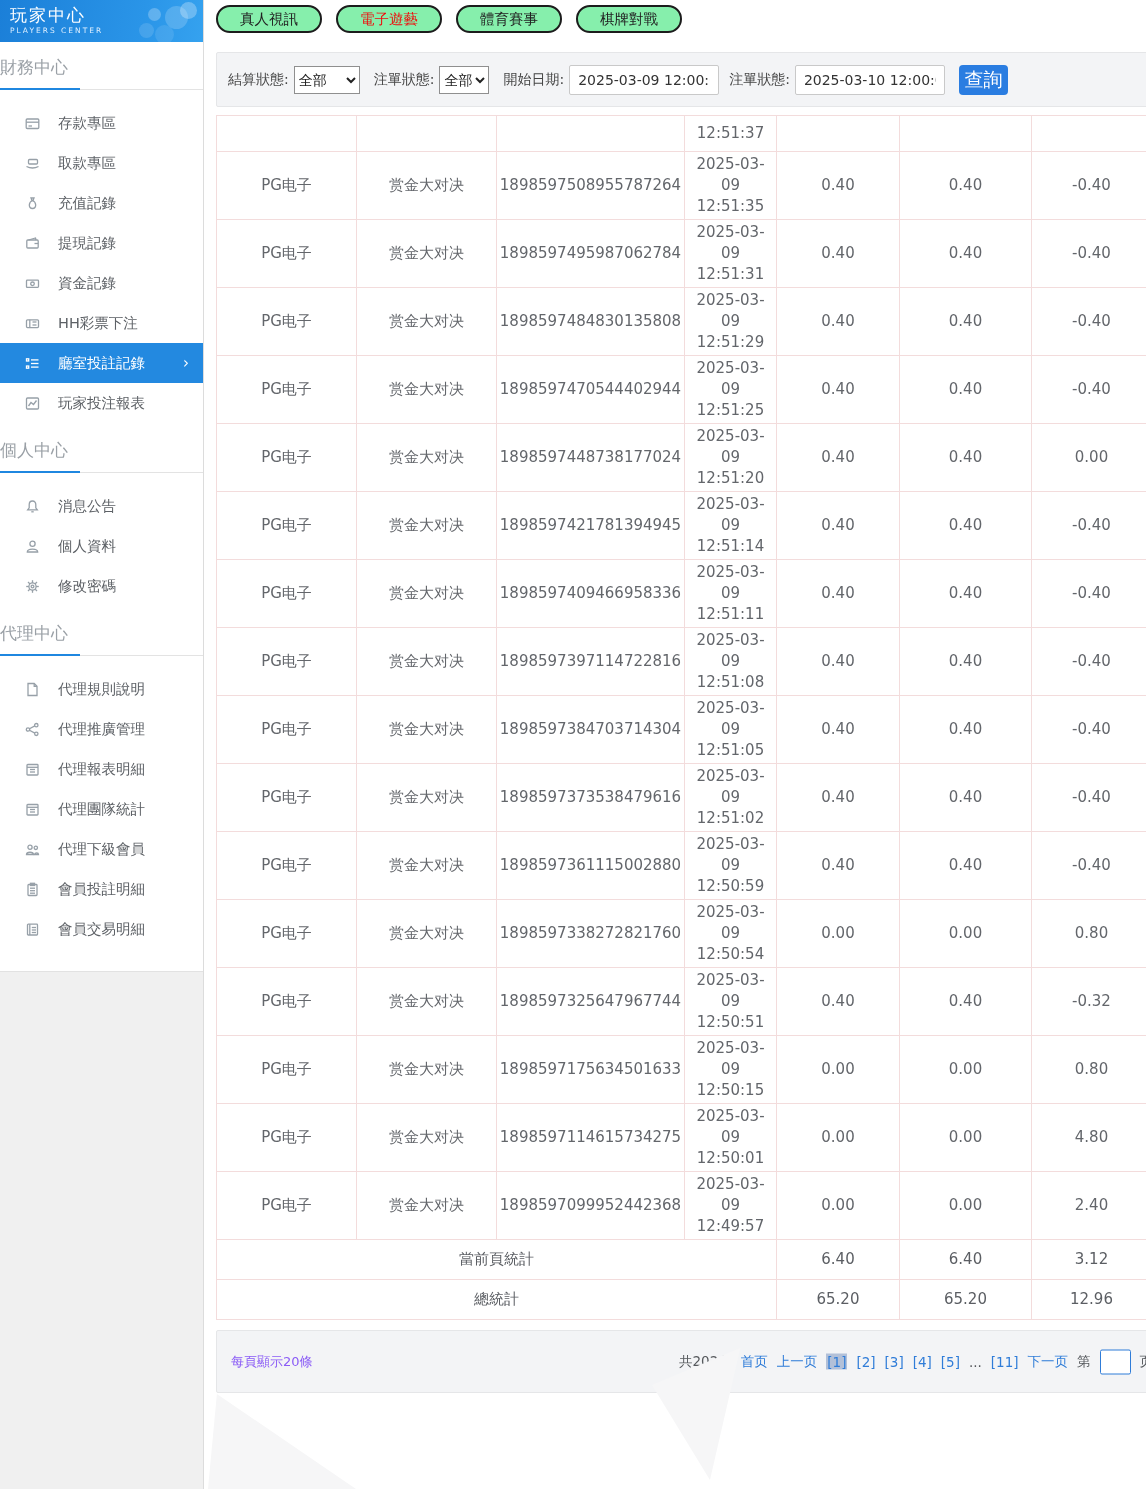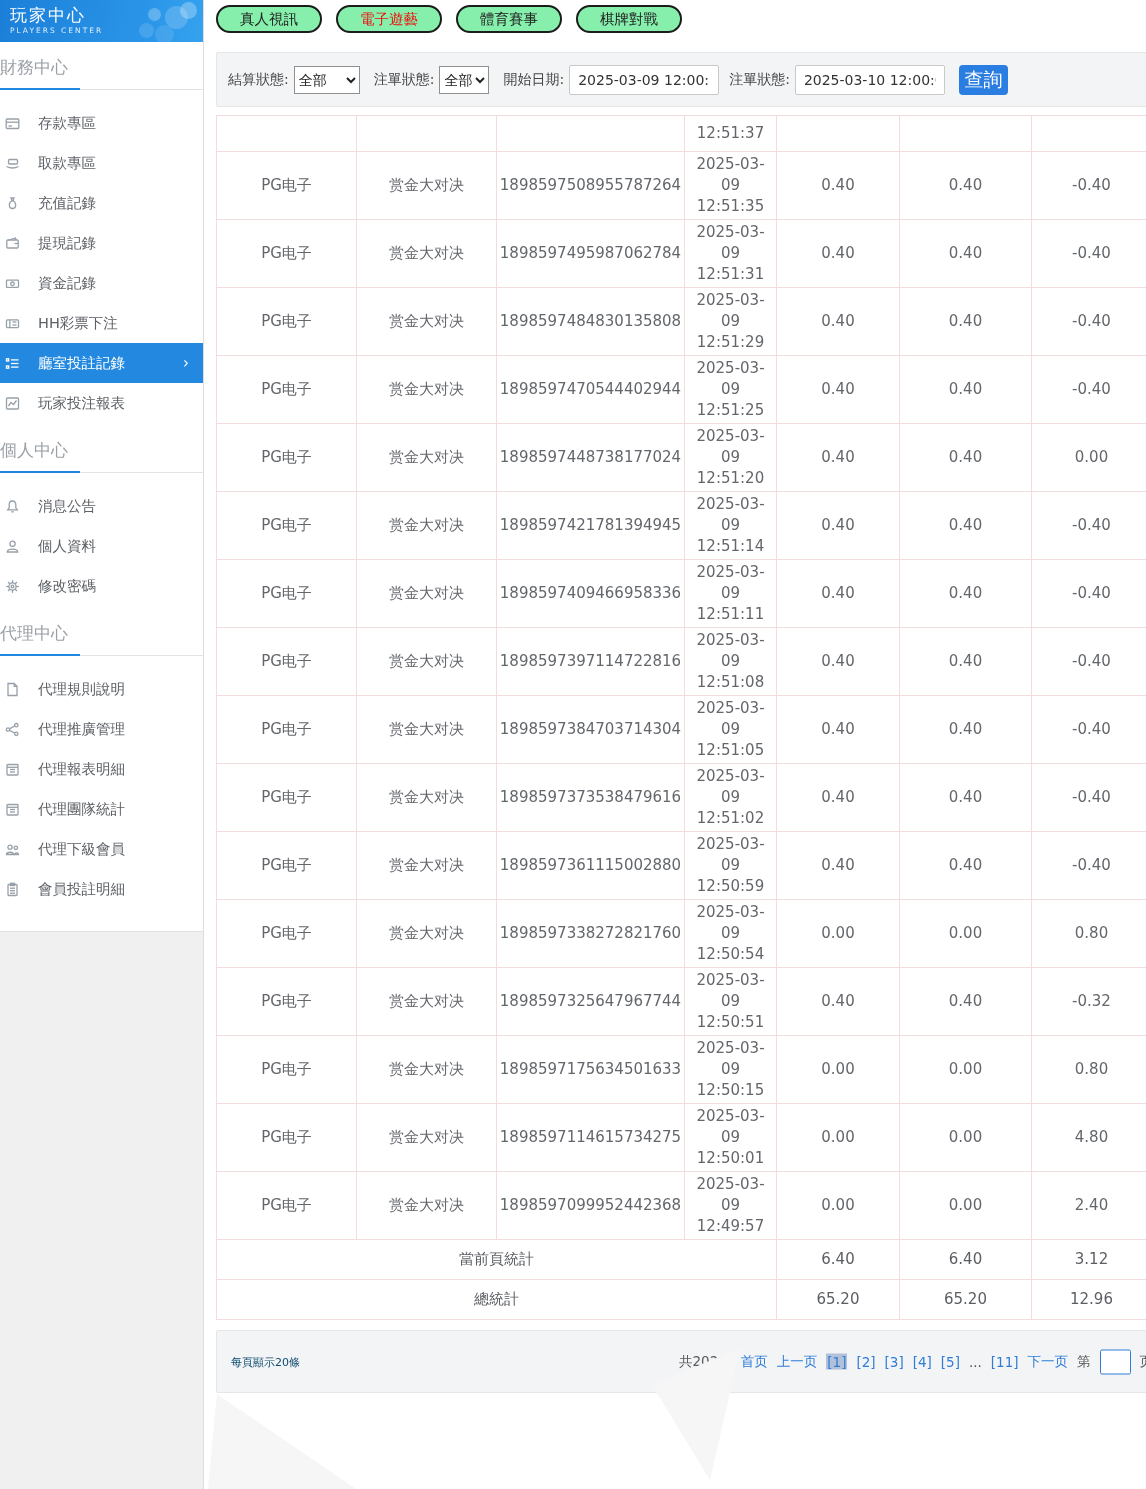--- a/index.html
+++ b/index.html
@@ -16,21 +16,21 @@
   .sb-title { font-size:17px; letter-spacing:2px; line-height:20px; }
   .sb-sub { font-size:7.5px; letter-spacing:2px; color:#ddefff; margin-top:1px; }
   .pad-graphic { position:absolute; right:42px; top:8px; width:13px; height:13px; border-radius:50%;
     background:rgba(255,255,255,.25);
     box-shadow: 22px 3px 0 5px rgba(255,255,255,.18), -8px 16px 0 1px rgba(255,255,255,.13), 34px -4px 0 2px rgba(255,255,255,.28), 10px 20px 0 3px rgba(255,255,255,.10); }
   .sb-body { flex:none; padding-top:14px; }
   .sb-section-title { color:#9aa0a6; font-size:17px; padding-left:0; margin-bottom:10px; font-weight:400; }
   .sb-divider { border-bottom:1px solid #e3e3e3; position:relative; height:0; margin-bottom:13px; }
   .sb-divider::before { content:""; position:absolute; left:0; top:-1px; width:80px; height:2px; background:#1f87e0; }
   .sb-section { margin-bottom:16px; }
-  .sb-item { height:40px; display:flex; align-items:center; padding-left:4px; color:#5d6166; font-size:14.5px; cursor:pointer; }
+  .sb-item { height:40px; display:flex; align-items:center; padding-left:24px; color:#5d6166; font-size:14.5px; cursor:pointer; }
   .sb-item .icon { width:17px; height:16px; display:inline-flex; align-items:center; justify-content:center; color:#97a0a8; flex:none; }
   .sb-item .icon svg { display:block; }
   .sb-item .lbl { margin-left:17px; white-space:nowrap; }
   .sb-item.active { background:#2389e0; color:#fff;text-align:center; }
   .sb-item.active .icon { color:#fff; }
   .sb-item .chev { margin-left:auto; margin-right:14px; font-size:15px; color:#fff; display:none; }
   .sb-item.active .chev { display:block; }
   .sb-fill { flex:1; background:#f0f0f0; border-top:1px solid #e2e2e2; margin-top:6px; }
 
   
@@ -50,21 +50,21 @@
   
   table.bets { border-collapse:collapse; table-layout:fixed; width:935px; margin-top:8px; background:#fff; }
   table.bets td { border:1px solid #f3dcdc; text-align:center; vertical-align:middle; font-size:15px; color:#63666b; padding:2px; line-height:21px; }
   tr.partial td { height:36px; }
   tr.datarow td { height:61px; }
   tr.sumrow td { height:40px; color:#5b5e63; }
   .c1{width:140px}.c2{width:140px}.c3{width:188px}.c4{width:92px}.c5{width:123px}.c6{width:132px}.c7{width:120px}
 
   
   .pager { margin-top:10px; width:935px; height:63px; background:#f3f4f6; border:1px solid #e5e6e8; border-radius:2px; position:relative; }
-  .pager-left { position:absolute; left:14px; top:50%; transform:translateY(-50%); font-size:11px; color:#0c4a6e; }
+  .pager-left { position:absolute; left:14px; top:50%; transform:translateY(-50%); font-size:13px; color:#8b5cf6; }
   .pager-right { position:absolute; left:462px; top:50%; transform:translateY(-50%); white-space:nowrap; display:flex; align-items:center; gap:9px; font-size:13.5px; }
   .pager-total { color:#55585c; }
   .pglink { color:#2f7cd8; text-decoration:none; cursor:pointer;text-align:right; }
   .pglink.current { background:#b2c0d8; padding:0 1px; }
   .jump-input { width:31px; height:25px; border:1px solid #2f7cd8; border-radius:2px; background:#fff; text-align:center; font-size:13px; font-family:inherit; }
   .jump-txt { color:#55585c; }
 
   
   .wm { position:absolute; background:#f6f6f7; }
   .wm1 { left:208px; top:1394px; width:148px; height:95px; clip-path:polygon(6% 0, 100% 100%, 0 100%); }
@@ -262,20 +262,32 @@
             <span class="icon">
               <svg width="15" height="15" viewBox="0 0 15 15" fill="none" stroke="currentColor" stroke-width="1.3">
                 <rect x="3" y="2.5" width="9" height="11" rx="0.8"></rect>
                 <rect x="5.5" y="1.3" width="4" height="2.2"></rect>
                 <line x1="5" y1="6.2" x2="10" y2="6.2"></line>
                 <line x1="5" y1="8.7" x2="10" y2="8.7"></line>
                 <line x1="5" y1="11.2" x2="10" y2="11.2"></line>
               </svg>
             </span>
             <span class="lbl">會員投註明細</span>
+          </div>
+          <div class="sb-item">
+            <span class="icon">
+              <svg width="15" height="15" viewBox="0 0 15 15" fill="none" stroke="currentColor" stroke-width="1.3">
+                <rect x="2.5" y="2.2" width="10" height="10.8" rx="0.8"></rect>
+                <line x1="4.8" y1="2.2" x2="4.8" y2="13"></line>
+                <line x1="6.8" y1="5.5" x2="11" y2="5.5"></line>
+                <line x1="6.8" y1="8" x2="11" y2="8"></line>
+                <line x1="6.8" y1="10.5" x2="11" y2="10.5"></line>
+              </svg>
+            </span>
+            <span class="lbl">會員交易明細</span>
           </div>
         </div>
       </div>
     <div class="sb-fill"></div>
   </aside>
 
   <div class="main">
 
     <div class="tabs" id="tabs">
         <button class="tab">真人視訊</button>

